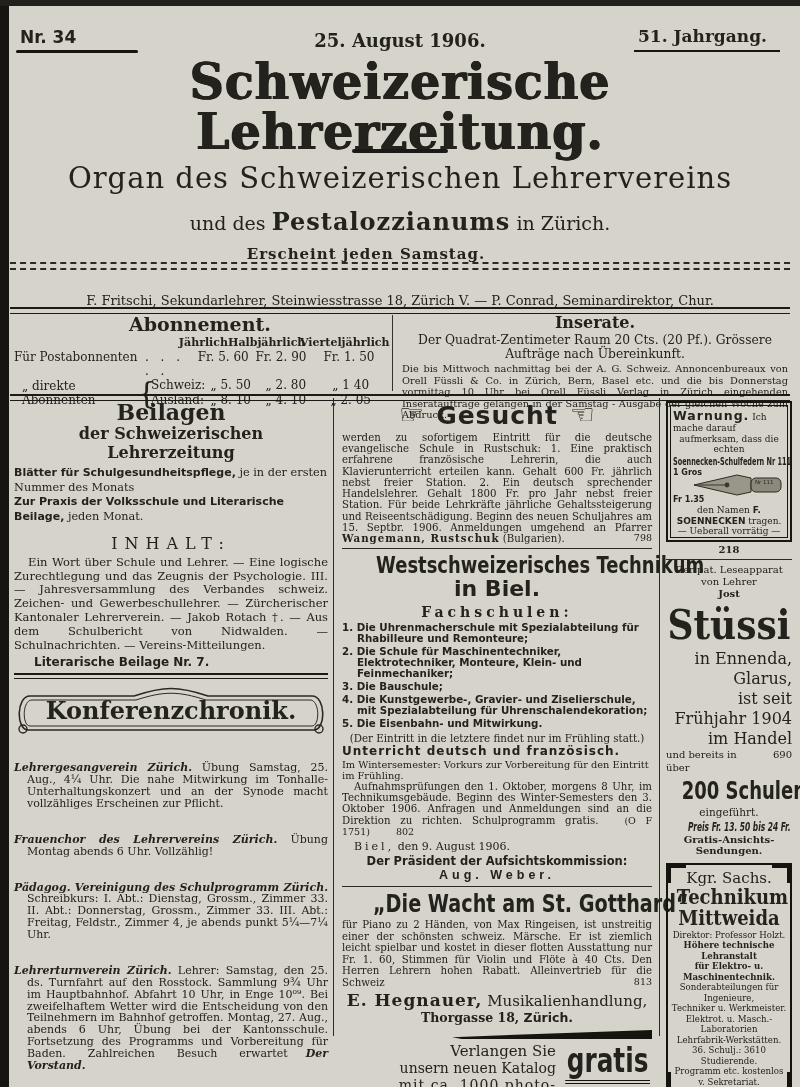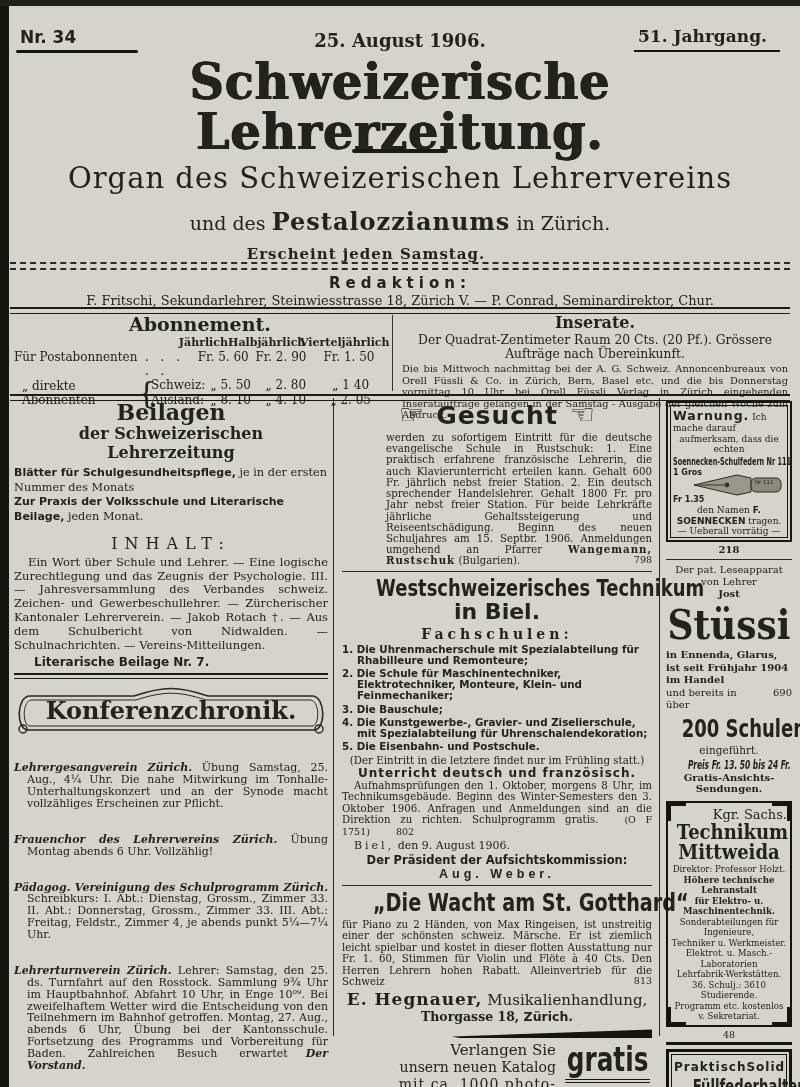--- a/index.html
+++ b/index.html
@@ -71,31 +71,31 @@
   .kframe{position:relative;height:54px;margin:5px 0 4px;}
   .kframe svg{position:absolute;left:0;top:0;}
   .ktitle{position:absolute;left:0;top:12px;width:100%;text-align:center;font-size:24px;font-weight:bold;}
   .kentry{font-size:11px;line-height:1.08;text-align:justify;padding-left:13px;text-indent:-13px;margin-bottom:1px;margin-top:24px;}
   .klead{font-style:italic;font-weight:bold;}
   .ksig{font-style:italic;font-weight:bold;padding-left:18px;}
   
   .ges-row{display:flex;align-items:center;justify-content:center;gap:12px;}
   .ges-hand{font-size:28px;line-height:1;}
   .ges-title{font-family:"DejaVu Sans",sans-serif;font-weight:bold;font-size:25px;letter-spacing:1px;line-height:1;}
-  .ges-body{font-size:10.2px;line-height:1.1;text-align:justify;margin-top:3px;margin-left:44px;}
+  .ges-body{font-size:10.2px;line-height:1.1;text-align:justify;margin-top:3px;}
   .ges-sigb{font-weight:bold;letter-spacing:1px;}
   .ges-num{float:right;font-size:9.5px;}
   .tech-t1{font-size:23px;font-family:"DejaVu Sans",sans-serif;font-weight:bold;white-space:nowrap;
            transform:scaleX(.78);transform-origin:center;text-align:center;line-height:1.05;margin-top:2px;}
   .tech-t2{font-size:22px;font-family:"DejaVu Sans",sans-serif;font-weight:bold;text-align:center;line-height:1.1;}
   .tech-sub{font-size:14px;font-weight:bold;letter-spacing:4px;text-align:center;margin:2px 0;}
   .tech-item{font-size:10.3px;font-family:"DejaVu Sans",sans-serif;font-weight:bold;line-height:1.08;
              padding-left:15px;text-indent:-15px;margin-bottom:2px;}
   .tech-note{font-size:10.3px;text-align:center;}
-  .tech-l1{font-size:12px;font-family:"DejaVu Sans",sans-serif;font-weight:bold;text-align:center;letter-spacing:1px;}
+  .tech-l1{font-size:12px;font-family:"DejaVu Sans",sans-serif;font-weight:bold;letter-spacing:1px;}
   .tech-l2{font-size:9.8px;margin-top:1px;}
   .tech-para{font-size:10.2px;line-height:1.12;text-align:justify;text-indent:12px;}
   .tech-ref{padding-left:26px;font-size:9.5px;}
   .tech-num{padding-left:26px;font-size:9.5px;}
   .tech-place{font-size:11px;padding-left:12px;margin-top:2px;}
   .tech-place .sp{letter-spacing:3px;}
   .tech-pres1{font-size:11.5px;font-family:"DejaVu Sans",sans-serif;font-weight:bold;text-align:center;margin-top:1px;}
   .tech-pres2{font-size:12.5px;font-family:Liberation Sans, sans-serif;font-weight:bold;text-align:center;letter-spacing:4px;}
   .got-title{font-size:24px;font-family:"DejaVu Sans",sans-serif;font-weight:bold;white-space:nowrap;
              transform:scaleX(.8);transform-origin:center;text-align:center;line-height:1.1;margin-top:2px;}
@@ -128,35 +128,35 @@
   .warn-gros{position:absolute;left:0;top:0;font-size:8px;font-family:"DejaVu Sans",sans-serif;font-weight:bold;}
   .warn-price{position:absolute;left:0;bottom:0;font-size:8px;font-family:"DejaVu Sans",sans-serif;font-weight:bold;}
   .warn-nib{position:absolute;right:0;top:3px;}
   .warn-l3{font-size:9px;text-align:center;line-height:1.2;}
   .warn-l3 .sb{font-family:"DejaVu Sans",sans-serif;font-weight:bold;font-size:9px;}
   .warn-l4{font-size:9px;text-align:center;}
   .warn-num{text-align:center;font-size:10px;font-weight:bold;margin:2px 0 1px;}
   .stu-intro{font-size:10px;text-align:center;line-height:1.2;margin-top:2px;}
   .stu-name{font-size:36px;font-weight:bold;text-align:center;line-height:1.25;
             transform:scaleY(1.15);transform-origin:center;margin:2px 0;}
-  .stu-b{font-size:10px;text-align:left;line-height:1.25;font-weight:bold;}
+  .stu-b{font-size:16px;text-align:right;line-height:1.25;}
   .stu-b3{display:flex;justify-content:center;gap:14px;font-size:10px;line-height:1.25;}
   .stu-big{font-size:24px;font-family:"DejaVu Sans",sans-serif;font-weight:bold;white-space:nowrap;
            transform:scaleX(.75);transform-origin:center;text-align:center;line-height:1.2;margin-top:3px;}
   .stu-line{font-size:10.5px;text-align:center;}
   .stu-price{font-size:11.5px;font-family:"DejaVu Sans",sans-serif;font-weight:bold;font-style:italic;
              white-space:nowrap;transform:scaleX(.65);transform-origin:center;text-align:center;margin-top:2px;}
   .stu-gratis{font-size:10px;font-weight:bold;text-align:center;}
   .mitt-box{position:relative;border:2px solid #14130e;padding:4px 3px 3px;margin-top:7px;}
   .cor{position:absolute;width:15px;height:15px;}
   .c-tl{left:-2px;top:-2px;border-left:5px solid #14130e;border-top:5px solid #14130e;}
   .c-tr{right:-2px;top:-2px;border-right:5px solid #14130e;border-top:5px solid #14130e;}
   .c-bl{left:-2px;bottom:-2px;border-left:5px solid #14130e;border-bottom:5px solid #14130e;}
   .c-br{right:-2px;bottom:-2px;border-right:5px solid #14130e;border-bottom:5px solid #14130e;}
-  .mitt-region{font-size:13px;text-align:right;}
+  .mitt-region{font-size:15px;text-align:center;}
   .mitt-t{font-size:20px;font-weight:bold;text-align:center;line-height:1.02;white-space:nowrap;
           transform:scaleX(.9);transform-origin:center;}
   .mitt-lines{margin-top:2px;}
   .mitt-lines div{font-size:8.6px;text-align:center;line-height:1.22;}
   .mitt-lines div:nth-child(2),.mitt-lines div:nth-child(3){font-weight:bold;}
   .mitt-num{text-align:center;font-size:9.5px;margin:2px 0;}
   .thickr{height:3px;background:#15140f;margin:2px 0 4px;}
   .fuel-box{border:3px solid #14130e;outline:1px solid #14130e;outline-offset:-6px;padding:8px 5px 4px;}
   .fuel-r1{display:flex;justify-content:space-between;font-size:12px;letter-spacing:1px;
            font-family:"DejaVu Sans",sans-serif;font-weight:bold;}
@@ -180,21 +180,20 @@
   <div class="abs mast-rule"></div>
   <div class="abs organ c">Organ des Schweizerischen Lehrervereins</div>
   <div class="abs organ2 c">
     <span>und des</span>
     <span class="big b">Pestalozzianums</span>
     <span>in Zürich.</span>
   </div>
   <div class="abs freq b c">Erscheint jeden Samstag.</div>
   <div class="abs dash-rule"></div>
 
-  <div class="abs red-title b c sans">Redaktion:</div>
   <div class="abs red-line c">F. Fritschi, Sekundarlehrer, Steinwiesstrasse 18, Zürich V. — P. Conrad, Seminardirektor, Chur.</div>
   <div class="abs dbl rule-a"></div>
 
   <div class="abs abo">
     <div class="abo-title b c">Abonnement.</div>
     <div class="abo-hrow">
       <span class="sp"></span>
       <span class="h1">Jährlich</span>
       <span class="h2">Halbjährlich</span>
       <span class="h3">Vierteljährlich</span>
@@ -304,24 +303,25 @@
     <div class="tech-item">
       <span>2.</span>&nbsp;<span>Die Schule für Maschinentechniker, Elektrotechniker, Monteure, Klein- und Feinmechaniker;</span>
     </div>
     <div class="tech-item">
       <span>3.</span>&nbsp;<span>Die Bauschule;</span>
     </div>
     <div class="tech-item">
       <span>4.</span>&nbsp;<span>Die Kunstgewerbe-, Gravier- und Ziselierschule, mit Spezialabteilung für Uhrenschalendekoration;</span>
     </div>
     <div class="tech-item">
-      <span>5.</span>&nbsp;<span>Die Eisenbahn- und Postschule.</span>
+      <span>5.</span>&nbsp;<span>Die Eisenbahn- und Mitwirkung.</span>
     </div>
     <div class="tech-note">(Der Eintritt in die letztere findet nur im Frühling statt.)</div>
     <div class="tech-l1">Unterricht deutsch und französisch.</div>
+    <div class="tech-l2">Im Wintersemester: Vorkurs zur Vorbereitung für den Eintritt im Frühling.</div>
     <div class="tech-para">
       <span>Aufnahmsprüfungen den 1. Oktober, morgens 8 Uhr, im Technikumsgebäude. Beginn des Winter-Semesters den 3. Oktober 1906. Anfragen und Anmeldungen sind an die Direktion zu richten. Schulprogramm gratis.</span><span class="tech-ref">(O F 1751)</span><span class="tech-num">802</span>
     </div>
     <div class="tech-place">
       <span class="sp">Biel,</span><span> den 9. August 1906.</span>
     </div>
     <div class="tech-pres1">Der Präsident der Aufsichtskommission:</div>
     <div class="tech-pres2">Aug. Weber.</div>
     <div class="hr1"></div>
 

